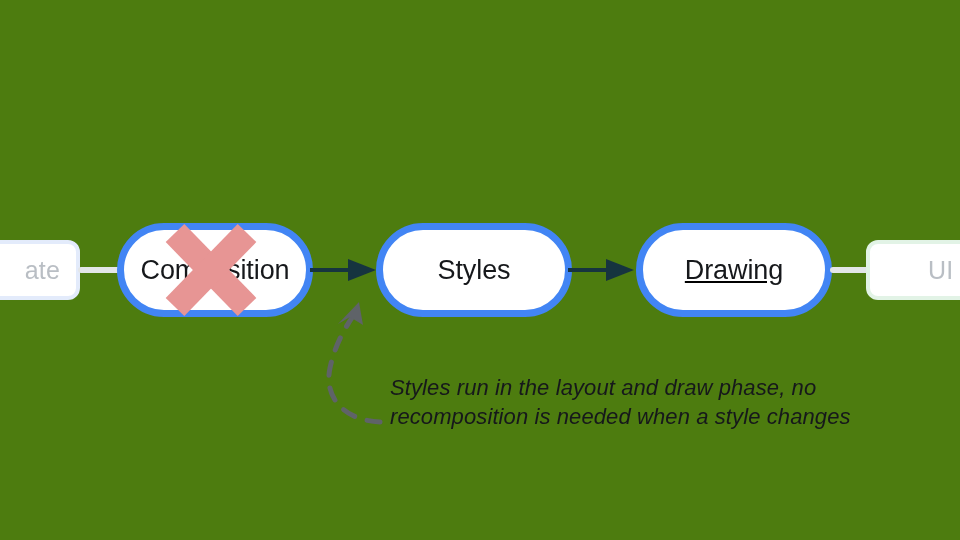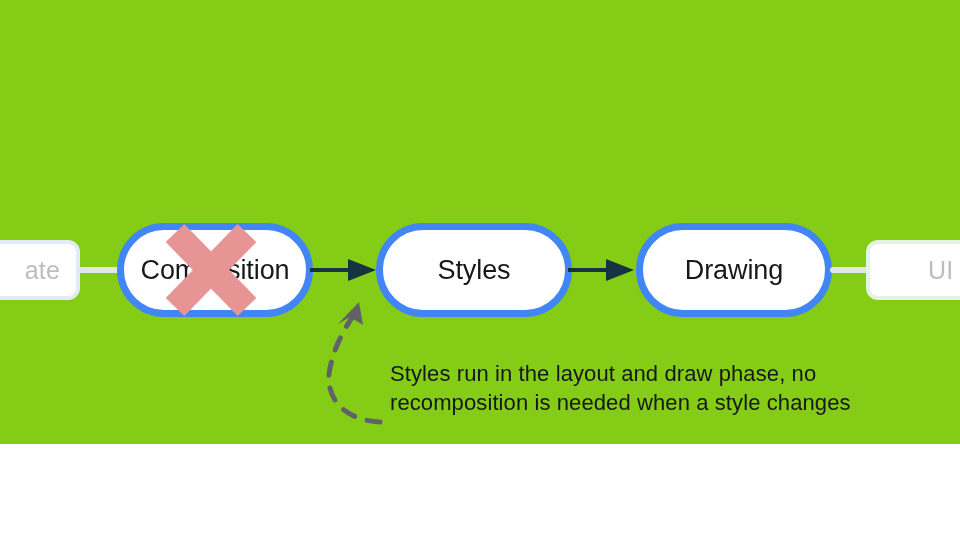--- a/index.html
+++ b/index.html
@@ -7,22 +7,22 @@
     padding: 0;
     background: #ffffff;
   }
   body {
     font-family: "Liberation Sans", sans-serif;
     -webkit-font-smoothing: antialiased;
   }
   #stage {
     position: relative;
     width: 960px;
-    height: 444px;
-    background: #84cc16;
+    height: 540px;
+    background: #4d7c0f;
     overflow: hidden;
   }
 
   
   .edge-box {
     position: absolute;
     height: 60px;
     border-style: solid;
     border-width: 4px;
     border-radius: 12px;
@@ -72,21 +72,21 @@
     border: 7px solid #4285f4;
     border-radius: 47px;
     background: #ffffff;
     box-sizing: border-box;
     display: flex;
     align-items: center;
     justify-content: center;
   }
   #phase-pill-composition { left: 117px; width: 196px; }
   #phase-pill-layout      { left: 376px; width: 196px; }
-  #phase-pill-drawing     { left: 636px; width: 196px; }
+  #phase-pill-drawing     { left: 636px; width: 196px; text-decoration: underline; }
 
   .phase-label {
     font-size: 27px;
     color: #16181b;
     letter-spacing: -0.1px;
     white-space: nowrap;
   }
 
   
   .flow-arrow {
@@ -113,27 +113,28 @@
     left: 306px;
     top: 292px;
     width: 100px;
     height: 140px;
   }
 
   
   #annotation-note {
     position: absolute;
     left: 390px;
-    top: 359px;
+    top: 373px;
     width: 470px;
     font-size: 22px;
     line-height: 29px;
     color: #16181b;
     letter-spacing: .1px;
     white-space: pre-line;
+    font-style: italic;
   }
 </style>
 </head>
 <body>
 
 <div id="stage">
 
   <div class="edge-box" id="edge-box-state">
     <span class="edge-label">ate</span>
   </div>

